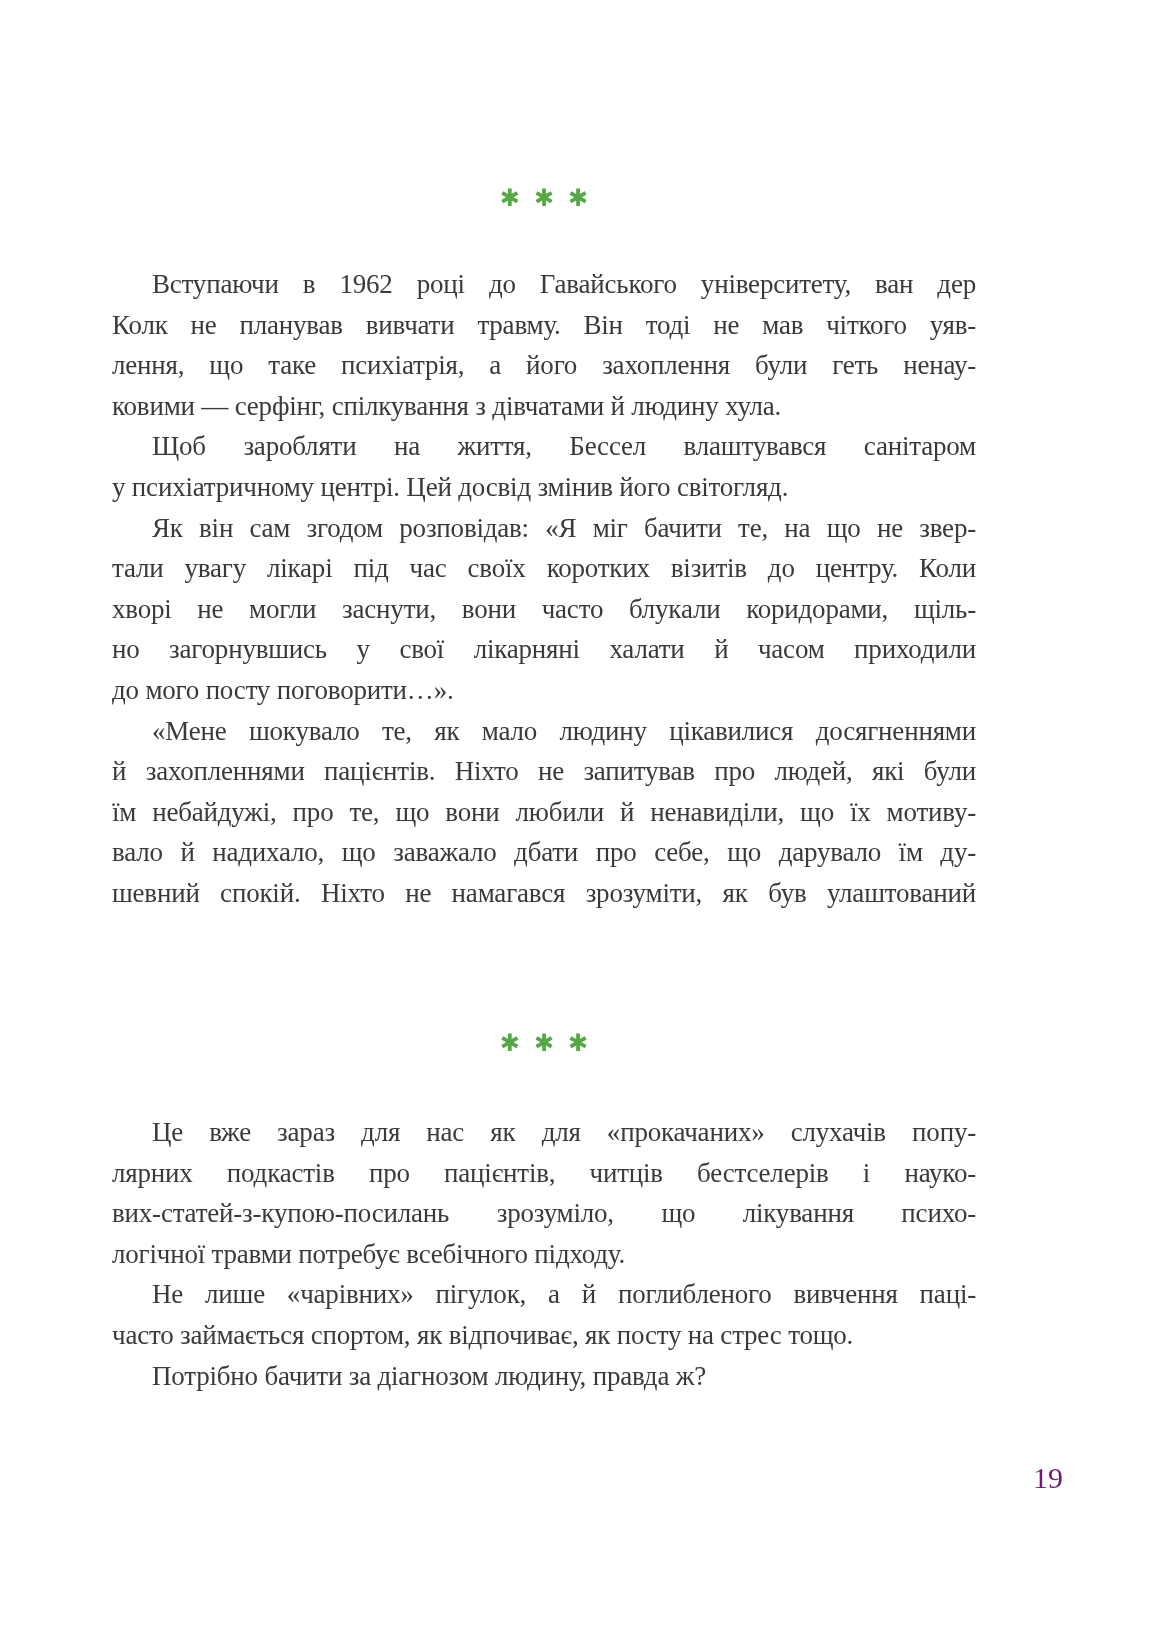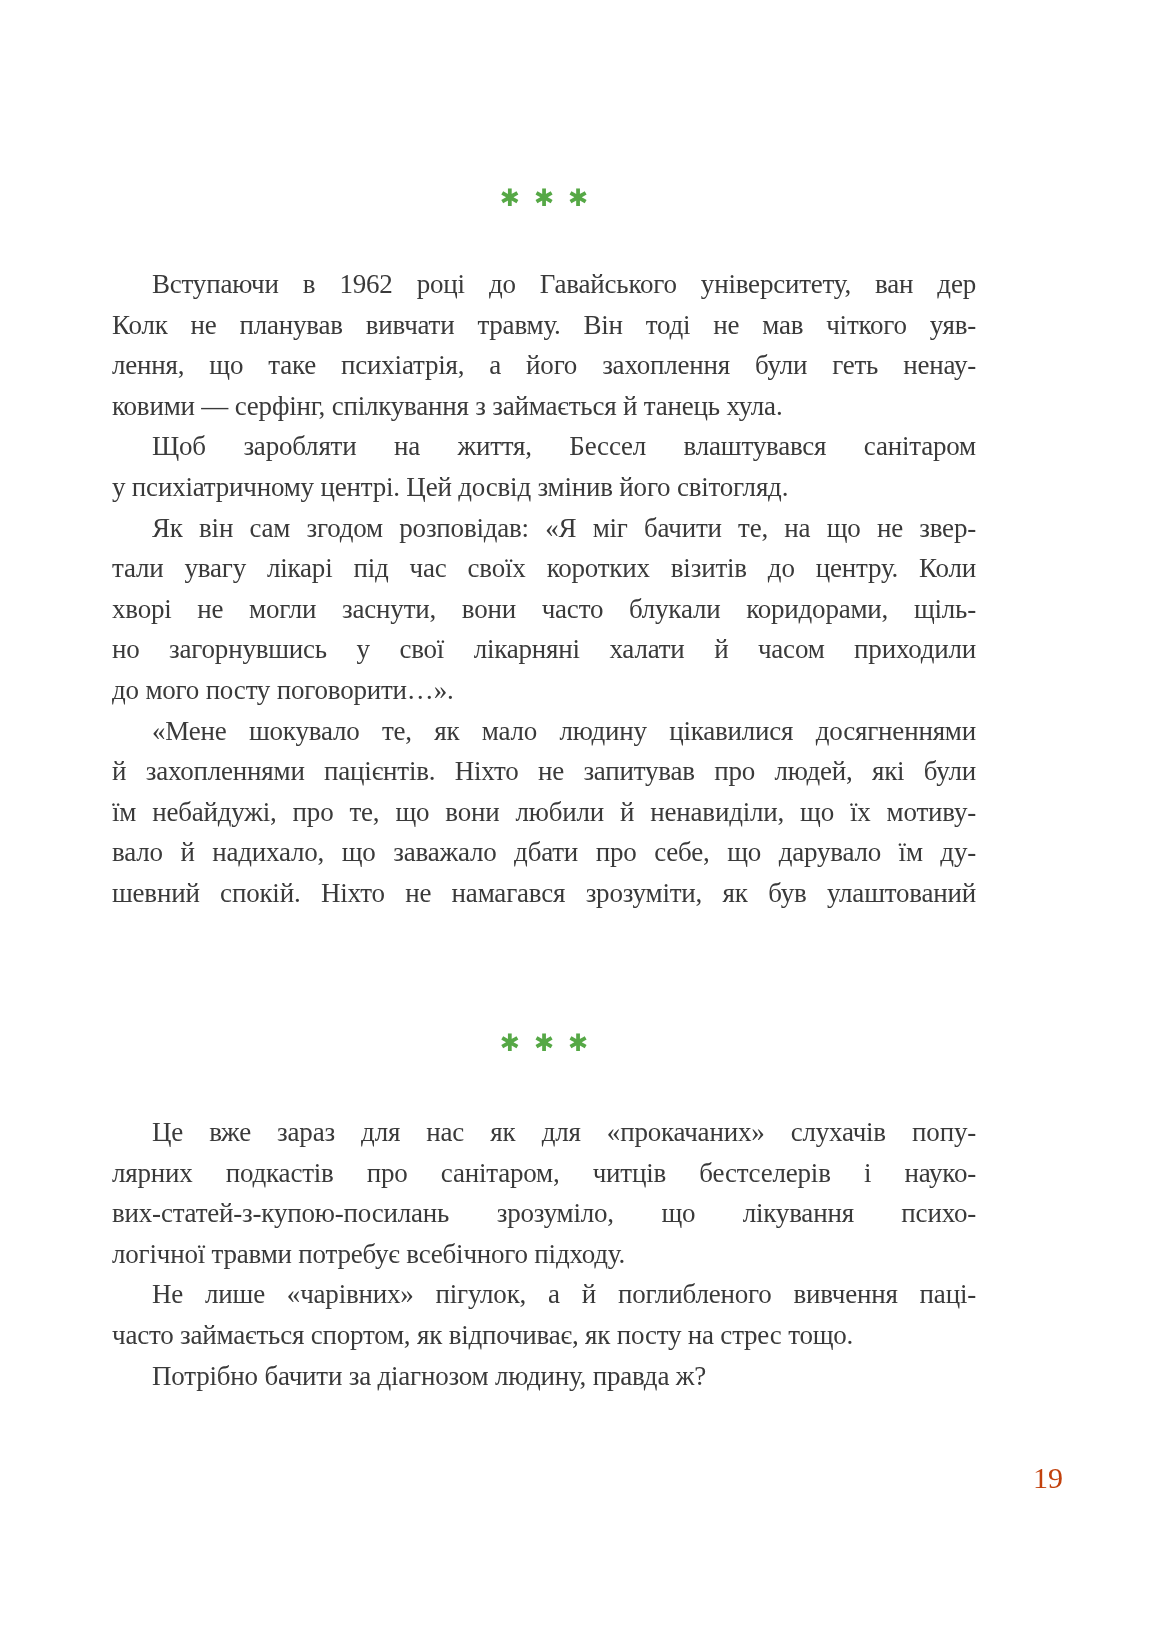--- a/index.html
+++ b/index.html
@@ -52,40 +52,40 @@
     text-align-last: justify;
   }
   .line.first { text-indent: 40px; }
   .line.last { text-align-last: left; }
   .page-number {
     position: absolute;
     top: 1463px;
     right: 103px;
     font-size: 30px;
     line-height: 30px;
-    color: #c2410c;
+    color: #701a75;
   }
 </style>
 </head>
 <body>
 
 <div class="page">
 
   <div class="separator" id="separator-top">
     <i class="sym">✱</i>
     <i class="sym">✱</i>
     <i class="sym">✱</i>
   </div>
 
   <div class="text-block" id="section-1">
     <div class="para">
       <div class="line first">Вступаючи в 1962 році до Гавайського університету, ван дер</div>
       <div class="line">Колк не планував вивчати травму. Він тоді не мав чіткого уяв-</div>
       <div class="line">лення, що таке психіатрія, а його захоплення були геть ненау-</div>
-      <div class="line last">ковими — серфінг, спілкування з займається й танець хула.</div>
+      <div class="line last">ковими — серфінг, спілкування з дівчатами й людину хула.</div>
     </div>
     <div class="para">
       <div class="line first">Щоб заробляти на життя, Бессел влаштувався санітаром</div>
       <div class="line last">у психіатричному центрі. Цей досвід змінив його світогляд.</div>
     </div>
     <div class="para">
       <div class="line first">Як він сам згодом розповідав: «Я міг бачити те, на що не звер-</div>
       <div class="line">тали увагу лікарі під час своїх коротких візитів до центру. Коли</div>
       <div class="line">хворі не могли заснути, вони часто блукали коридорами, щіль-</div>
       <div class="line">но загорнувшись у свої лікарняні халати й часом приходили</div>
@@ -102,21 +102,21 @@
 
   <div class="separator" id="separator-bottom">
     <i class="sym">✱</i>
     <i class="sym">✱</i>
     <i class="sym">✱</i>
   </div>
 
   <div class="text-block" id="section-2">
     <div class="para">
       <div class="line first">Це вже зараз для нас як для «прокачаних» слухачів попу-</div>
-      <div class="line">лярних подкастів про санітаром, читців бестселерів і науко-</div>
+      <div class="line">лярних подкастів про пацієнтів, читців бестселерів і науко-</div>
       <div class="line">вих-статей-з-купою-посилань зрозуміло, що лікування психо-</div>
       <div class="line last">логічної травми потребує всебічного підходу.</div>
     </div>
     <div class="para">
       <div class="line first">Не лише «чарівних» пігулок, а й поглибленого вивчення паці-</div>
       <div class="line last">часто займається спортом, як відпочиває, як посту на стрес тощо.</div>
     </div>
     <div class="para">
       <div class="line first last">Потрібно бачити за діагнозом людину, правда ж?</div>
     </div>

